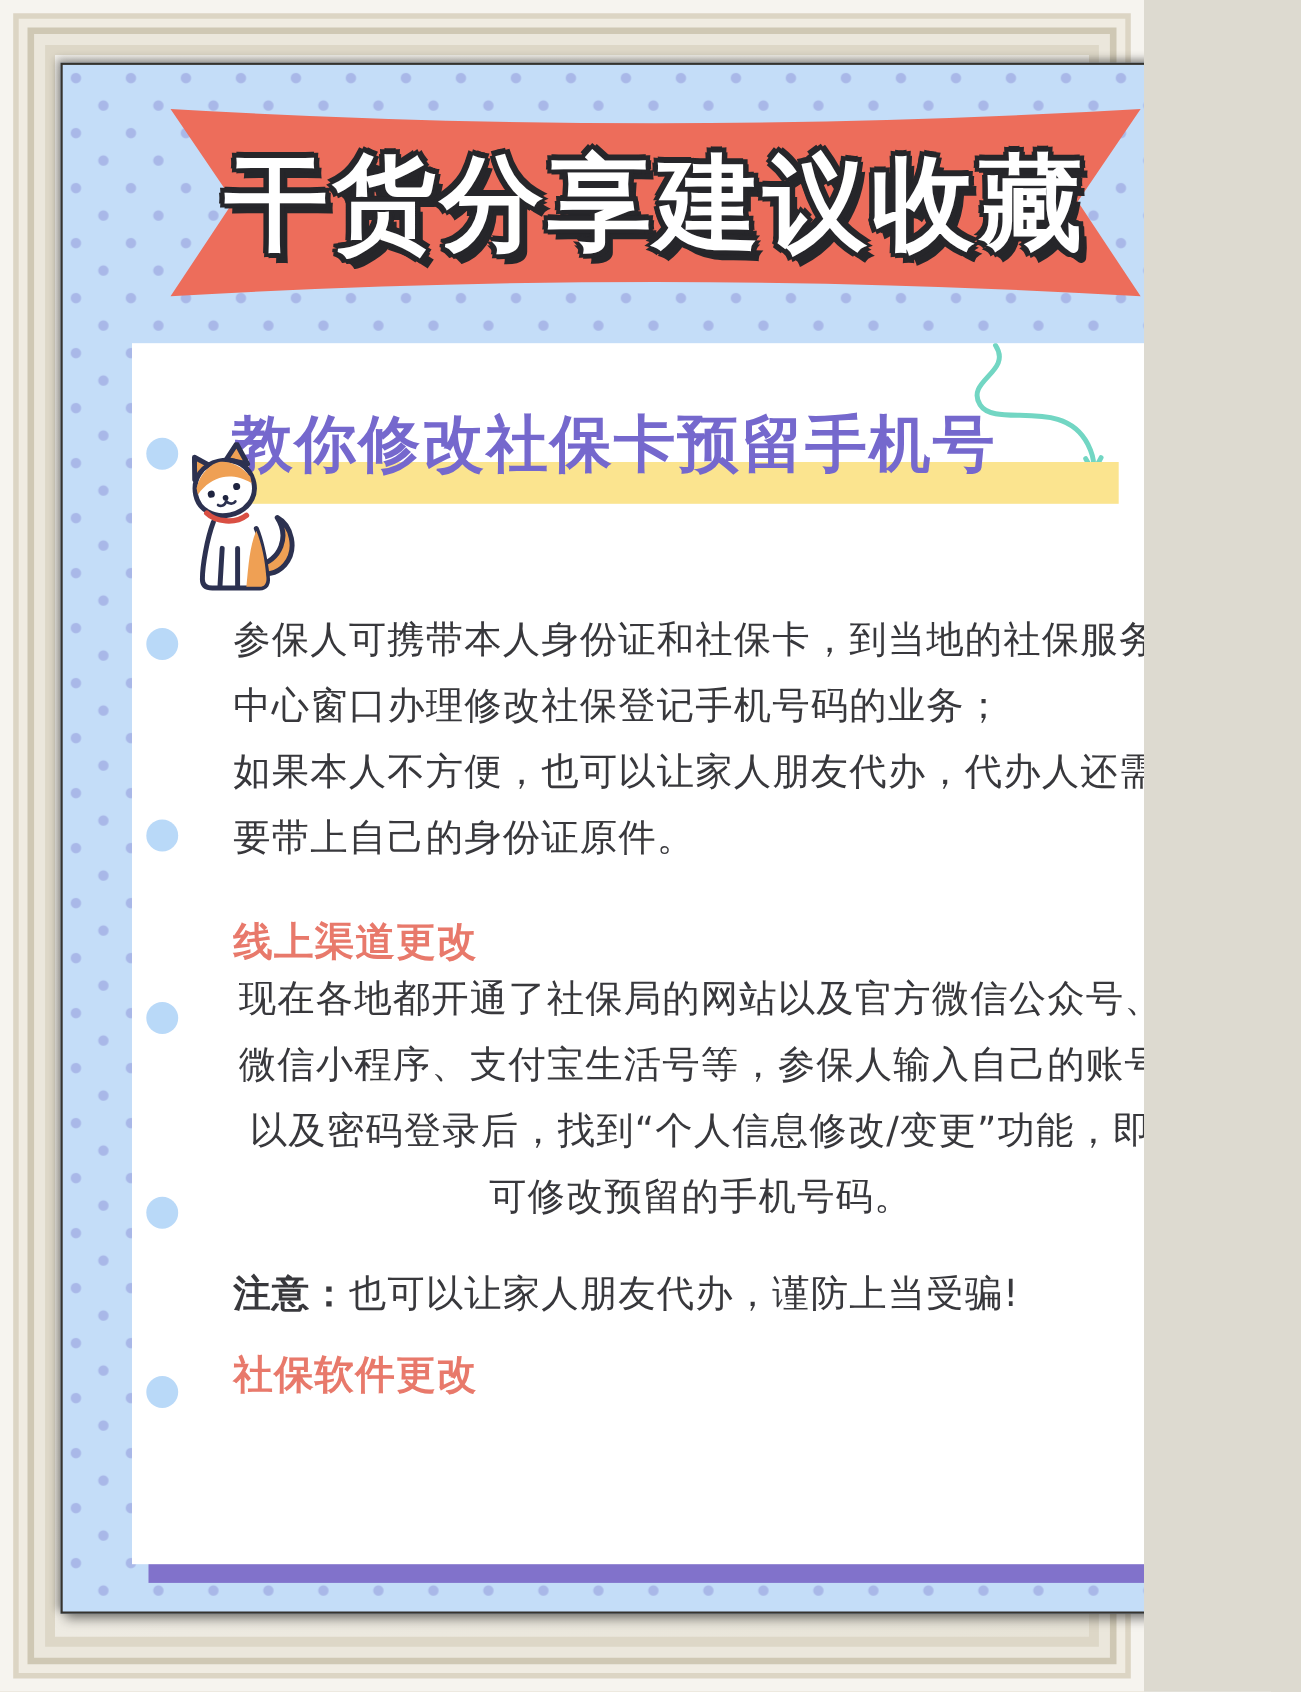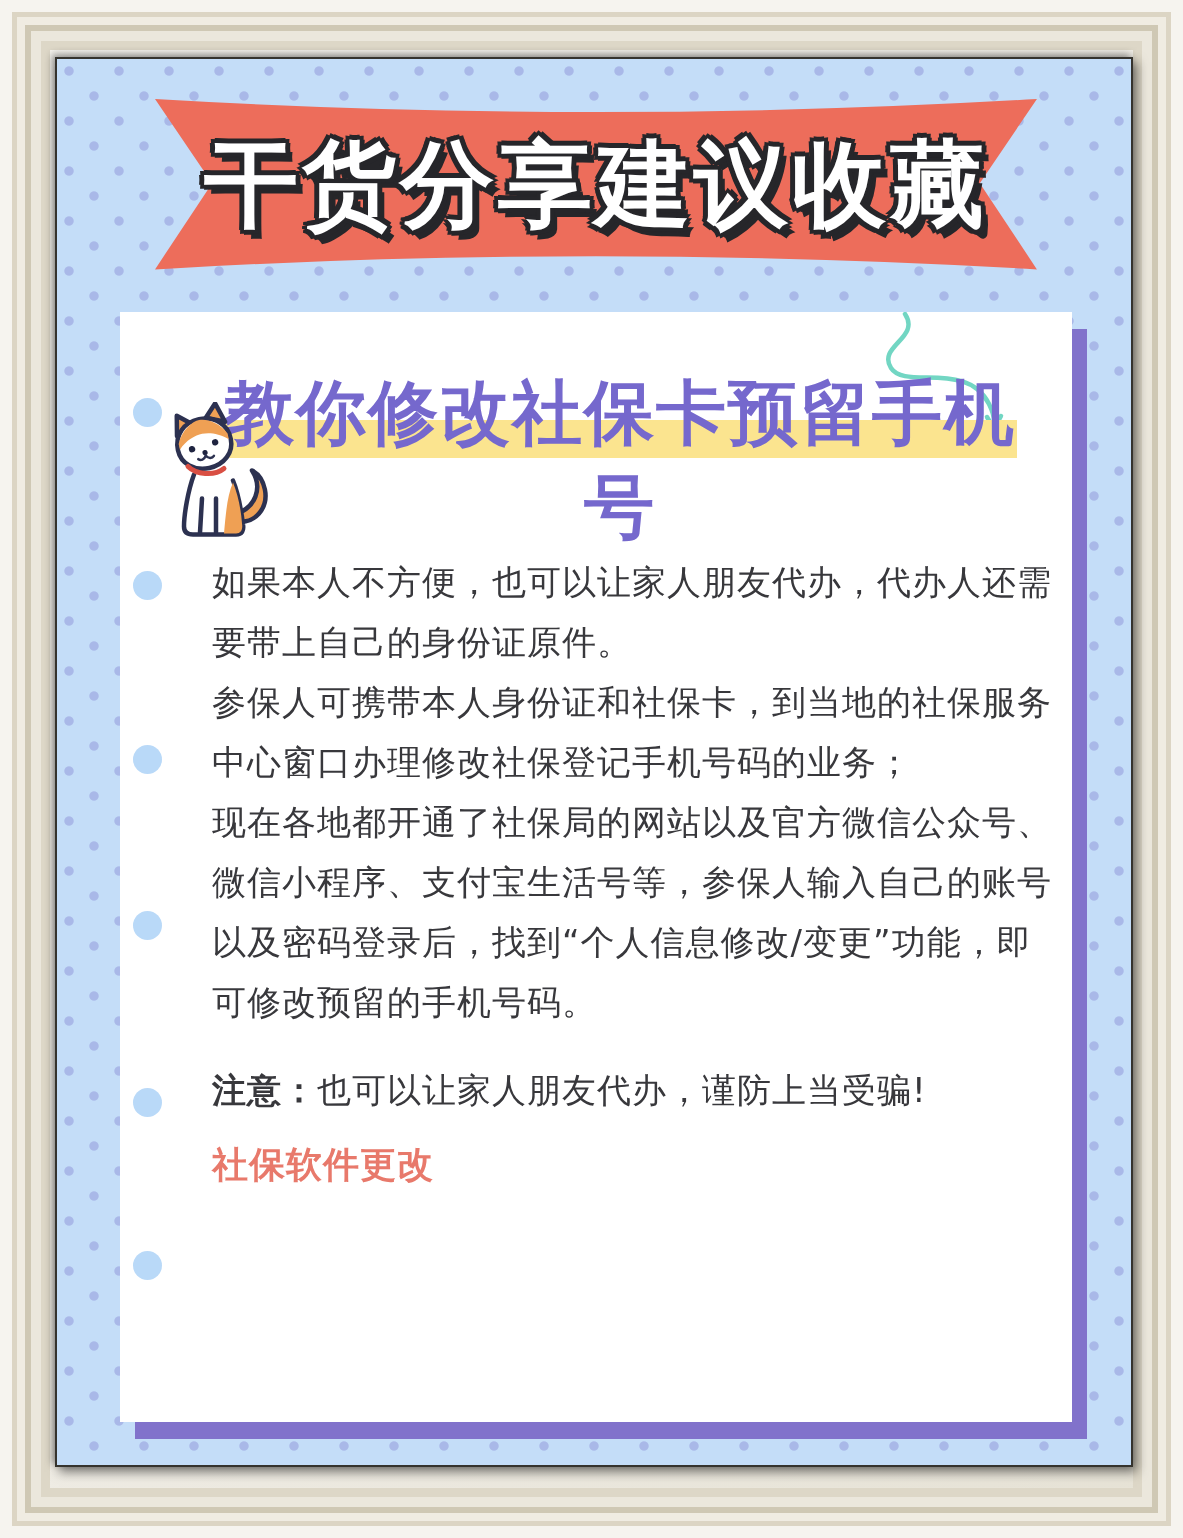--- a/index.html
+++ b/index.html
@@ -1,18 +1,18 @@
 <!DOCTYPE html>
 <html><head>
 <meta charset="utf-8">
 <style>
   * { margin:0; padding:0; box-sizing:border-box; }
   body { font-family:"DejaVu Sans", sans-serif; background:#dddad0; }
 
-  .canvas { position:relative; width:1183px; height:1538px;
+  .canvas { position:relative; width:1040px; height:1538px;
             background:linear-gradient(135deg,#f6f4ef 0%,#efece4 55%,#e6e2d5 100%);
             overflow:hidden; }
 
   
   .molding { position:absolute; inset:0; pointer-events:none; z-index:1;
     box-shadow:
       inset 0 0 0 12px #f6f4ef,
       inset 0 0 0 17px #dcd5c4,
       inset 0 0 0 25px #f0ece2,
       inset 0 0 0 31px #cfc8b4,
@@ -41,22 +41,22 @@
 
   
   .card-shadow { position:absolute; left:78px; top:270px; width:952px; height:1110px;
                  background:#8172cb; }
   .card { position:absolute; left:63px; top:253px; width:952px; height:1110px;
           background:#ffffff; }
 
   .squiggle { position:absolute; left:755px; top:0px; width:145px; height:126px; z-index:1; }
   .title-highlight { position:absolute; left:67px; top:108px; width:830px; height:38px;
                      background:#fbe48f; z-index:2; }
-  .card-title { position:absolute; left:90px; top:55px; width:820px; text-align:center;
-                font-size:70px; font-weight:800; letter-spacing:2px; color:#7568cd; z-index:3; }
+  .card-title { position:absolute; left:90px; top:55px; width:820px; 
+                font-size:56px; font-weight:800; letter-spacing:2px; color:#7568cd; z-index:3; }
 
   .dog { position:absolute; left:30px; top:90px; width:120px; height:136px; z-index:3; }
 
   .decor-dot { position:absolute; width:29px; height:29px; border-radius:50%; background:#b9d9f8; left:13px; }
 
   .text-col { position:absolute; left:92px; top:240px; width:850px;
               font-size:34px; line-height:60px; letter-spacing:1px; color:#38383c; z-index:2; }
   .text-col p.para { margin:0; }
   .para + .para { margin-top:28px; }
   .sec-heading { margin-top:44px; font-size:36px; line-height:42px; font-weight:700; color:#e8796b; }
@@ -112,22 +112,23 @@
       </svg>
 
       <span class="decor-dot" style="top:86px"></span>
       <span class="decor-dot" style="top:259px"></span>
       <span class="decor-dot" style="top:433px"></span>
       <span class="decor-dot" style="top:599px"></span>
       <span class="decor-dot" style="top:776px"></span>
       <span class="decor-dot" style="top:939px"></span>
 
       <div class="text-col">
+        <p class="para">参保人可携带本人身份证和社保卡，到当地的社保服务中心窗口办理修改社保登记手机号码的业务；</p>
         <p class="para">如果本人不方便，也可以让家人朋友代办，代办人还需要带上自己的身份证原件。</p>
-        <p class="para">参保人可携带本人身份证和社保卡，到当地的社保服务中心窗口办理修改社保登记手机号码的业务；</p>
+        <div class="sec-heading">线上渠道更改</div>
         <p class="para">现在各地都开通了社保局的网站以及官方微信公众号、微信小程序、支付宝生活号等，参保人输入自己的账号以及密码登录后，找到“个人信息修改/变更”功能，即可修改预留的手机号码。</p>
         <p class="note-line"><b>注意：</b><span>也可以让家人朋友代办，谨防上当受骗!</span></p>
         <div class="sec-heading last">社保软件更改</div>
       </div>
 
     </div>
   </div>
 </div>
 
 </body></html>

